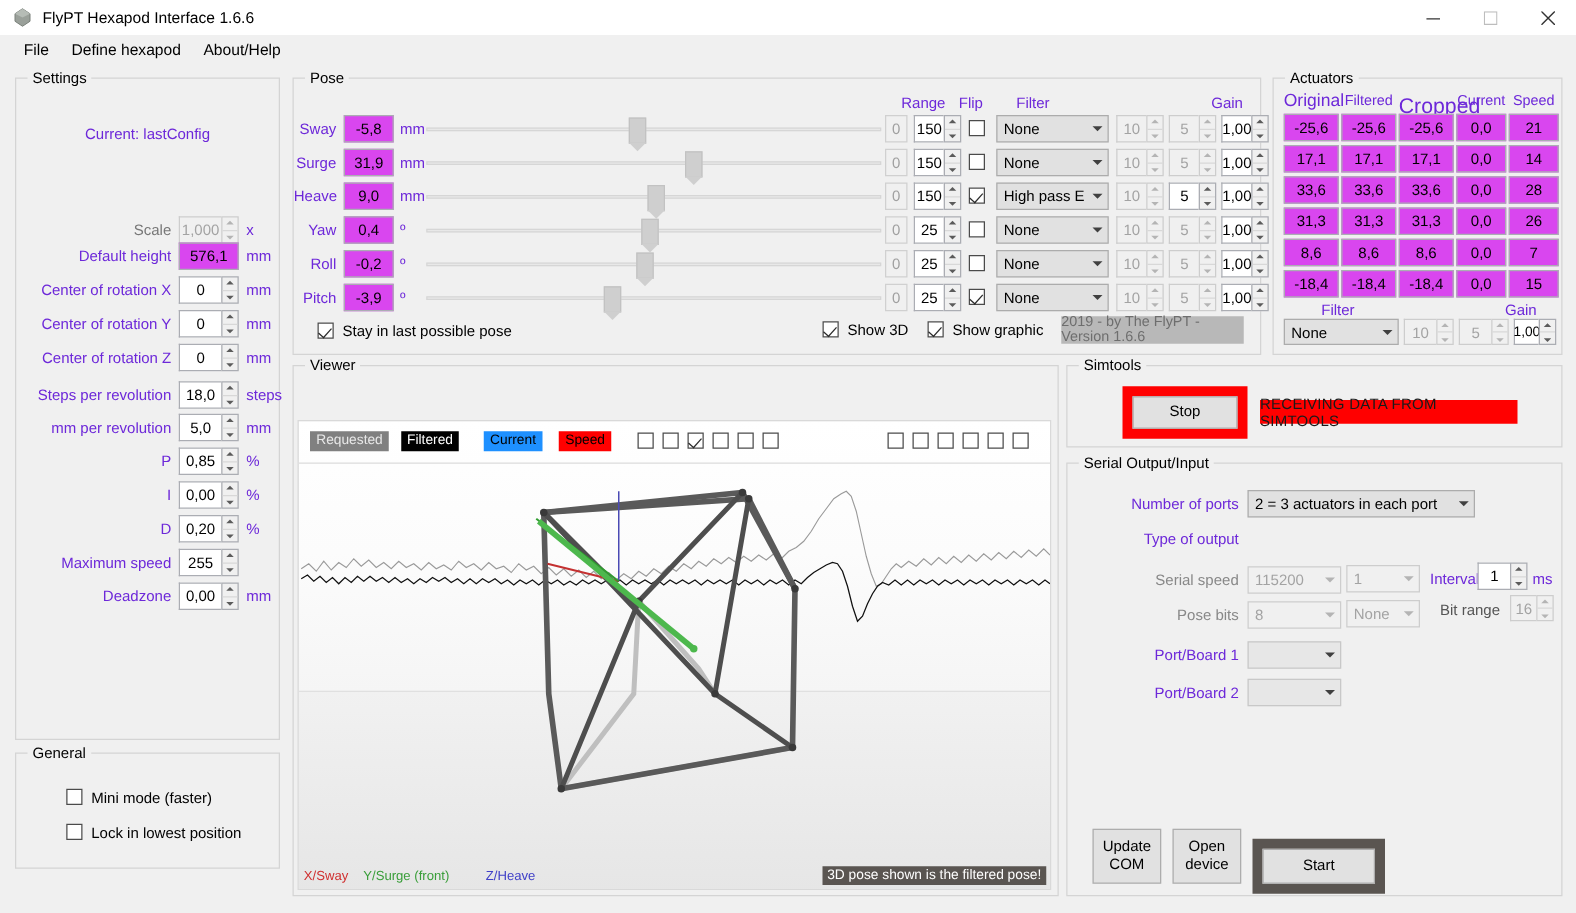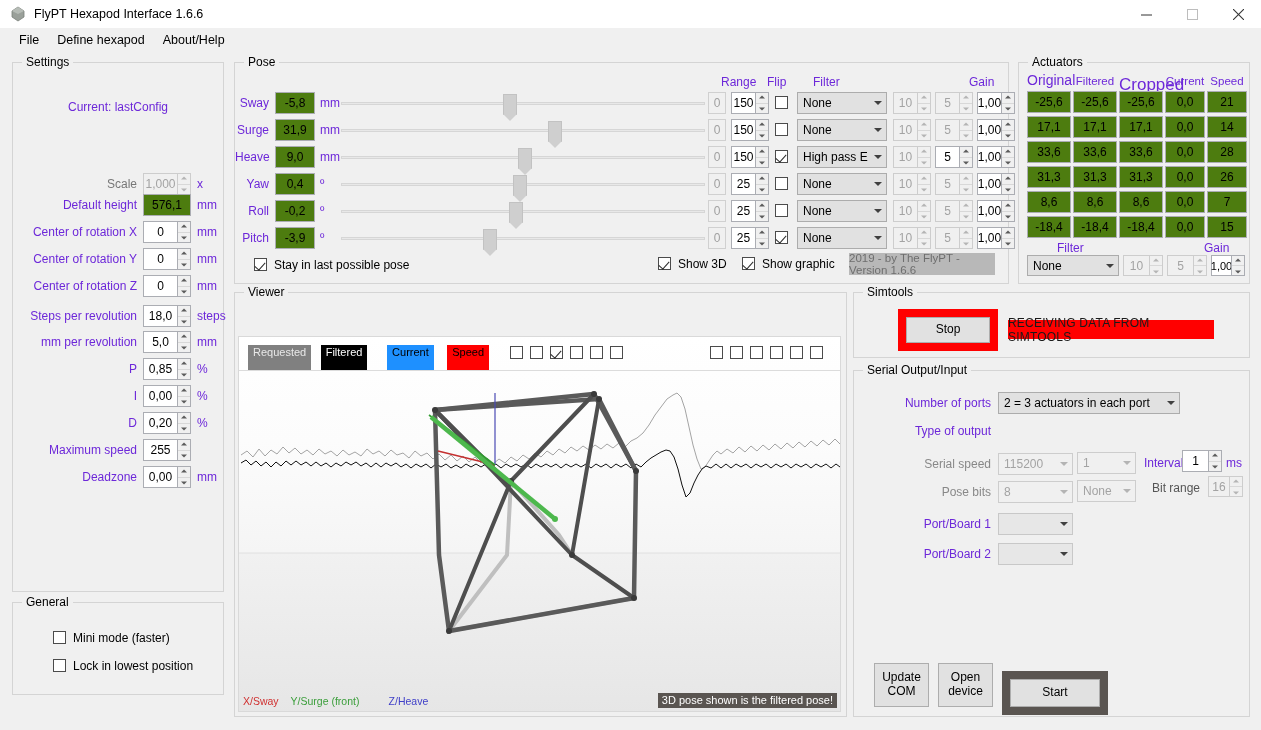--- a/index.html
+++ b/index.html
@@ -35,21 +35,21 @@
   .group > .glabel{
     position:absolute; top:-8px; left:9px; background:#f0f0f0;
     padding:0 4px; font-size:12px; color:#000;
   }
 
   
   .lbl{ position:absolute; font-size:12px; color:#6d28d9; white-space:nowrap; }
   .lbl.r{ text-align:right; }
 
   .tbox{
-    position:absolute; background:#4d7c0f; border:1px solid #abadb3;
+    position:absolute; background:#d946ef; border:1px solid #abadb3;
     font-size:12px; text-align:center; line-height:1;
     display:flex; align-items:center; justify-content:center; color:#000;
   }
   .tbox.gray{ background:#f0f0f0; border:1px solid #d0d0d0; color:#a0a0a0; }
 
   .spin{ position:absolute; display:flex; }
   .spin .fld{
     background:#fff;border:1px solid #abadb3;border-right:none;
     display:flex;align-items:center;justify-content:center;
     font-size:12px;color:#000;
@@ -122,21 +122,21 @@
     font-size:12px;color:#000;text-align:center;line-height:1.15;
   }
 
   
   #viewer-canvas{
     position:absolute; left:238px; top:336px; width:603px; height:376px;
     background:linear-gradient(#ffffff 0%, #fcfcfc 28%, #f3f3f3 66%, #e9e9e9 100%);
     border:1px solid #d9d9d9; overflow:hidden;
   }
   .chip{
-    position:absolute; font-size:11px; padding:1px 5px 12px 5px; line-height:1.15;
+    position:absolute; font-size:11px; padding:1px 5px 2px 5px; line-height:1.15;
   }
   #vsplit{ position:absolute; left:0; right:0; top:33px; height:1px; background:#dcdcdc; }
 
   .axlabel{ position:absolute; font-size:10.5px; }
   #filtered-note{
     position:absolute; right:3px; bottom:3px; background:#5a5551; color:#fff;
     font-size:11px; padding:1px 4px 2px 4px;
   }
 
   

